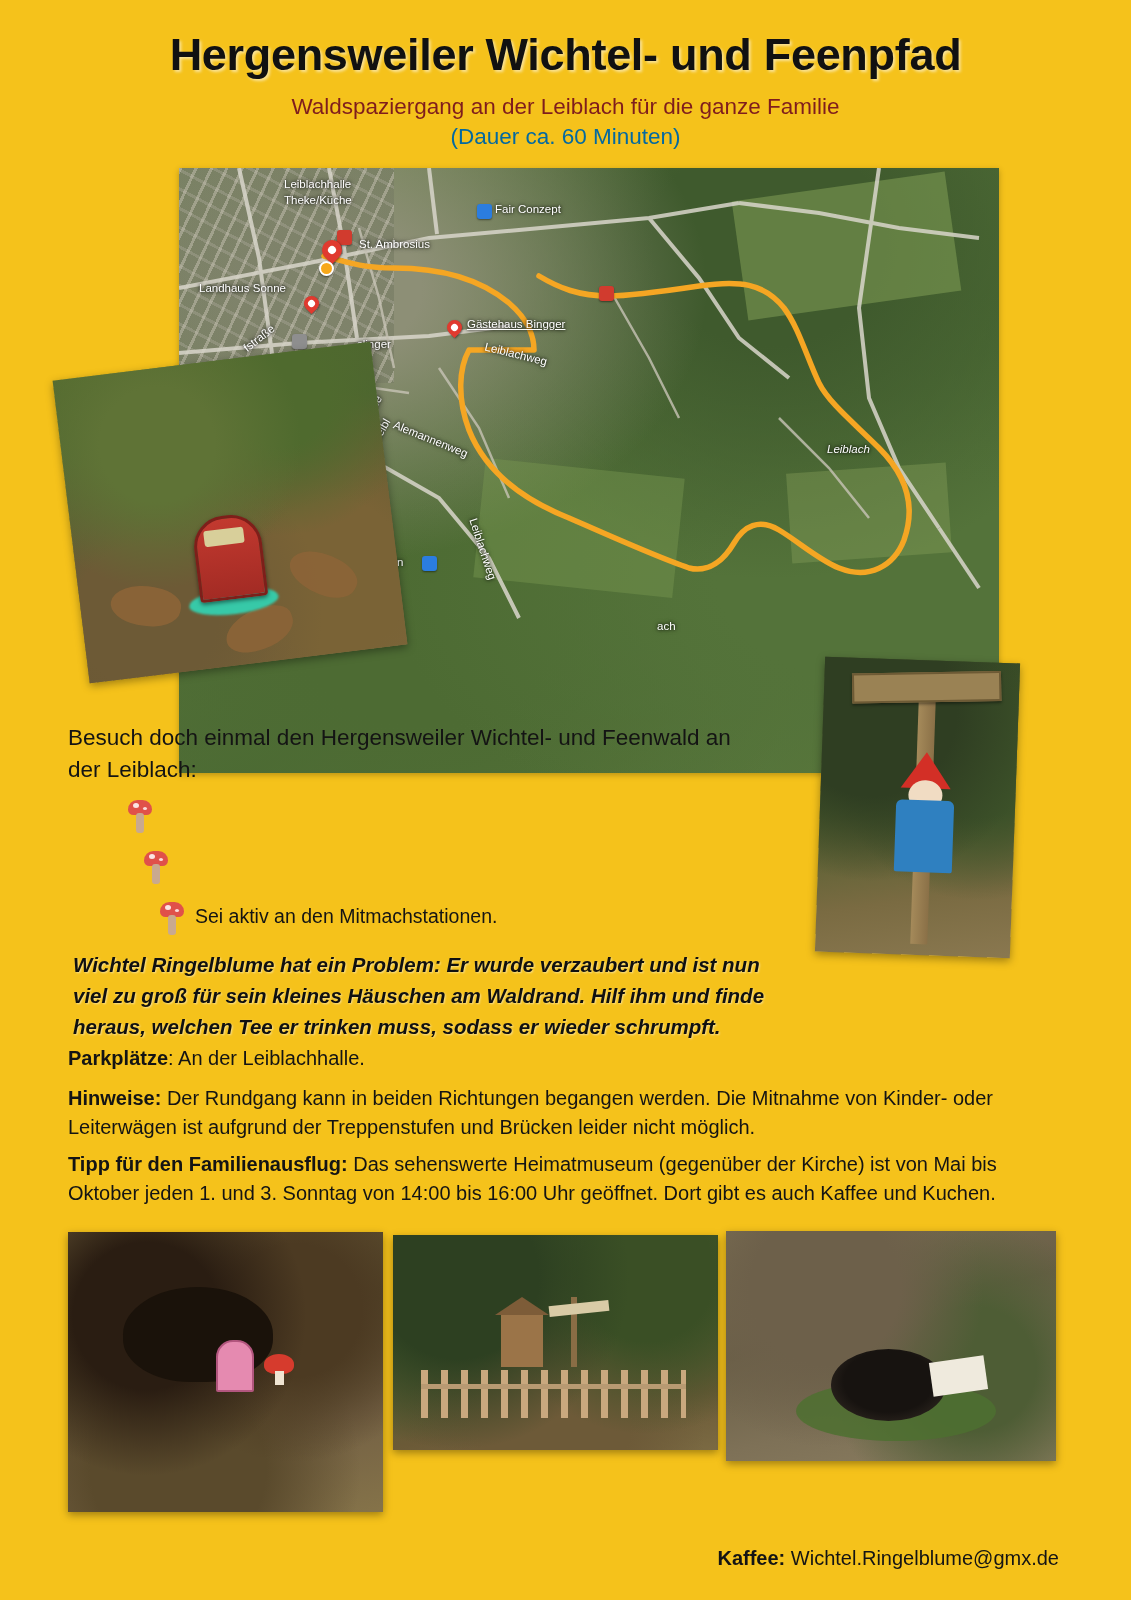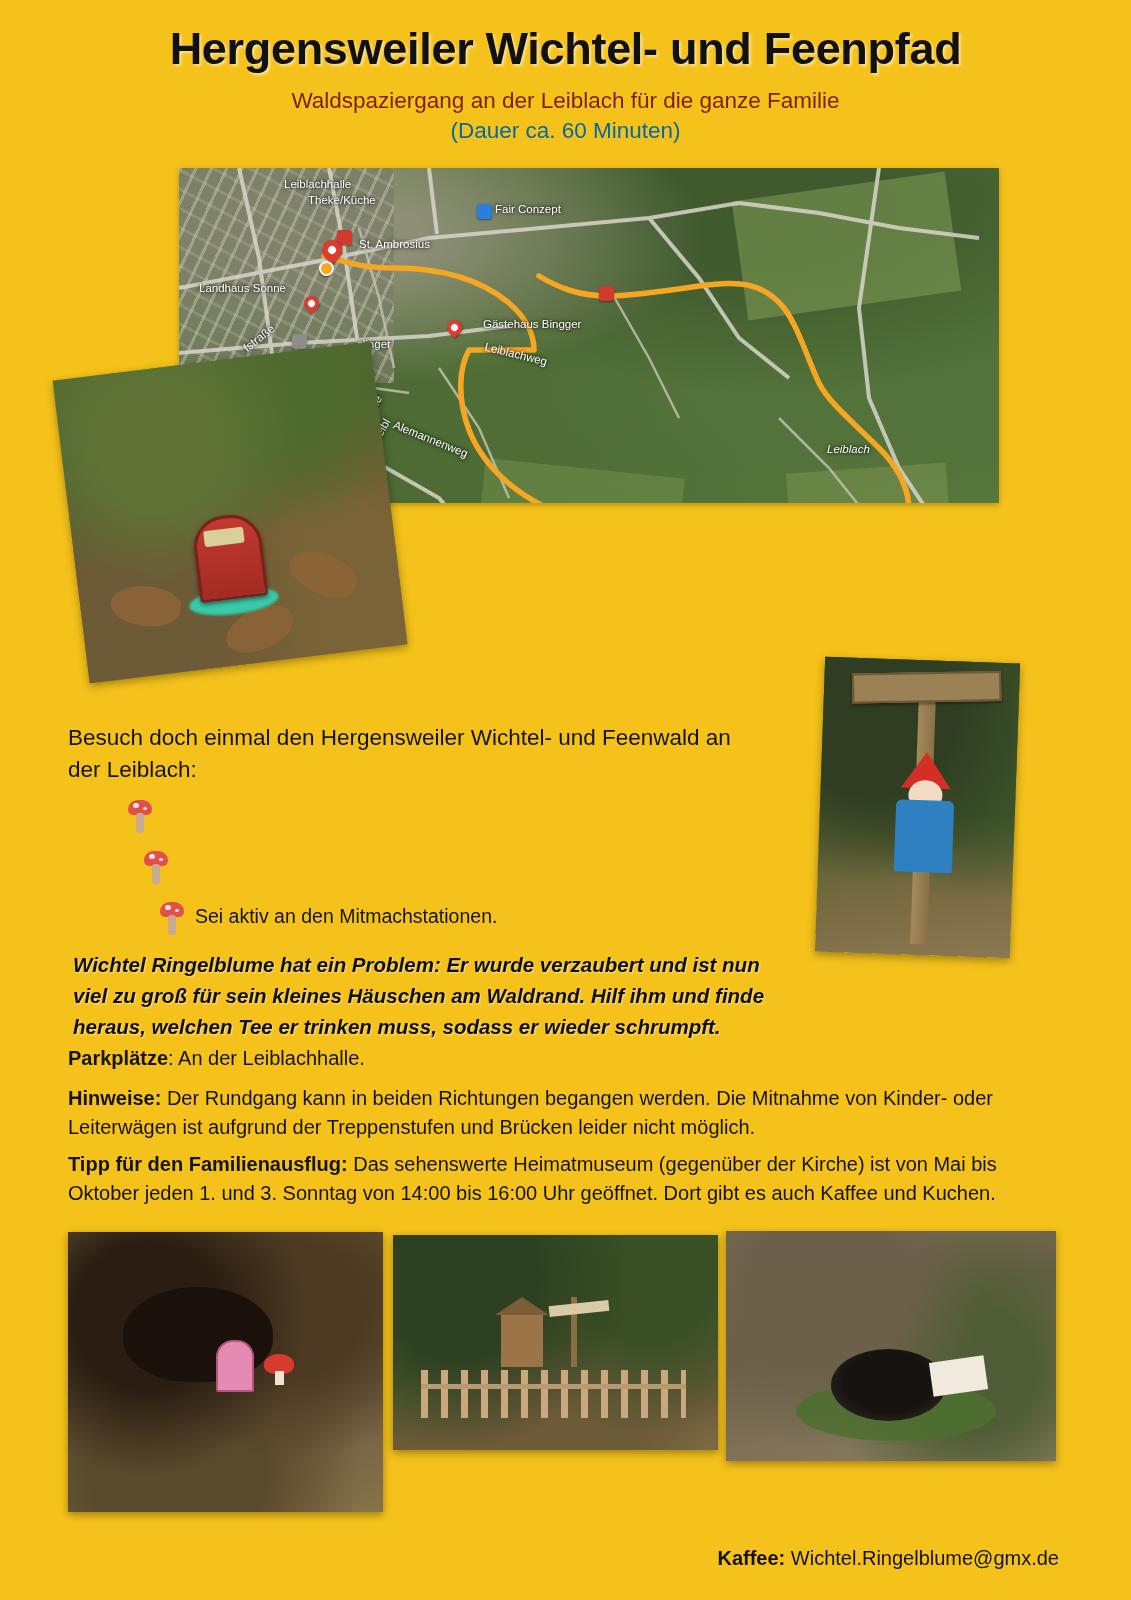--- a/index.html
+++ b/index.html
@@ -12,21 +12,21 @@
     background: #f5c21b;
     font-family: "Liberation Sans", sans-serif;
     color: #1a1a1a;
     position: relative;
     overflow: hidden;
   }
 
   
   .header {
     text-align: center;
-    padding-top: 24px;
+    padding-top: 30px;
   }
   .title {
     font-size: 45px;
     font-weight: bold;
     letter-spacing: -0.3px;
     color: #111;
     text-shadow: 2px 2px 3px rgba(255,255,255,0.55);
     margin: 0;
     line-height: 1.1;
   }
@@ -41,21 +41,21 @@
     margin: 2px 0 0 0;
     color: #0369a1;
   }
 
   
   .map-wrap {
     position: absolute;
     left: 179px;
     top: 168px;
     width: 820px;
-    height: 335px;
+    height: 605px;
   }
   .map {
     position: absolute;
     inset: 0;
     background:
       radial-gradient(ellipse at 18% 20%, #8d8f76 0 10%, rgba(141,143,118,0) 40%),
       radial-gradient(ellipse at 72% 12%, #3f5a2d 0 14%, rgba(63,90,45,0) 45%),
       radial-gradient(ellipse at 88% 68%, #54733a 0 18%, rgba(84,115,58,0) 50%),
       radial-gradient(ellipse at 30% 75%, #4d6b33 0 16%, rgba(77,107,51,0) 48%),
       linear-gradient(150deg, #6a8247 0%, #55723a 35%, #4c6b34 60%, #5d7b3e 100%);
@@ -454,25 +454,25 @@
     <div class="poi-pin big" style="left:143px; top:72px;"></div>
     <div class="start-dot" style="left:140px; top:93px;"></div>
     <div class="poi-sq" style="left:298px; top:36px;"></div>
     <div class="poi-pin" style="left:125px; top:128px;"></div>
     <div class="poi-pin" style="left:268px; top:152px;"></div>
     <div class="poi-sq grey" style="left:113px; top:166px;"></div>
     <div class="poi-sq" style="left:243px; top:388px;"></div>
     <div class="poi-sq red" style="left:420px; top:118px;"></div>
 
     <div class="map-label" style="left:105px; top:10px;">Leiblachhalle</div>
-    <div class="map-label" style="left:105px; top:26px;margin-left:24px;">Theke/Küche</div>
+    <div class="map-label" style="left:105px; top:26px;">Theke/Küche</div>
     <div class="map-label" style="left:316px; top:35px;">Fair Conzept</div>
     <div class="map-label" style="left:180px; top:70px;">St. Ambrosius</div>
     <div class="map-label" style="left:20px;  top:114px;">Landhaus Sonne</div>
-    <div class="map-label" style="left:304px; top:150px;">Gästehaus Bingger</div>
+    <div class="map-label" style="left:288px; top:150px;text-decoration:underline;">Gästehaus Bingger</div>
     <div class="map-label" style="left:305px; top:180px; transform:rotate(14deg);">Leiblachweg</div>
     <div class="map-label" style="left:178px; top:170px;">slinger</div>
     <div class="map-label" style="left:62px;  top:164px; transform:rotate(-38deg);">fstraße</div>
     <div class="map-label" style="left:190px; top:228px; transform:rotate(-60deg);">ßе</div>
     <div class="map-label" style="left:190px; top:256px; transform:rotate(-60deg);">Leibl</div>
     <div class="map-label" style="left:212px; top:265px; transform:rotate(22deg);">Alemannenweg</div>
     <div class="map-label" style="left:648px; top:275px;font-style:italic;">Leiblach</div>
     <div class="map-label" style="left:272px; top:375px; transform:rotate(72deg);">Leiblachweg</div>
     <div class="map-label" style="left:478px; top:452px;text-align:right;">ach</div>
     <div class="map-label" style="left:218px; top:388px;">n</div>

